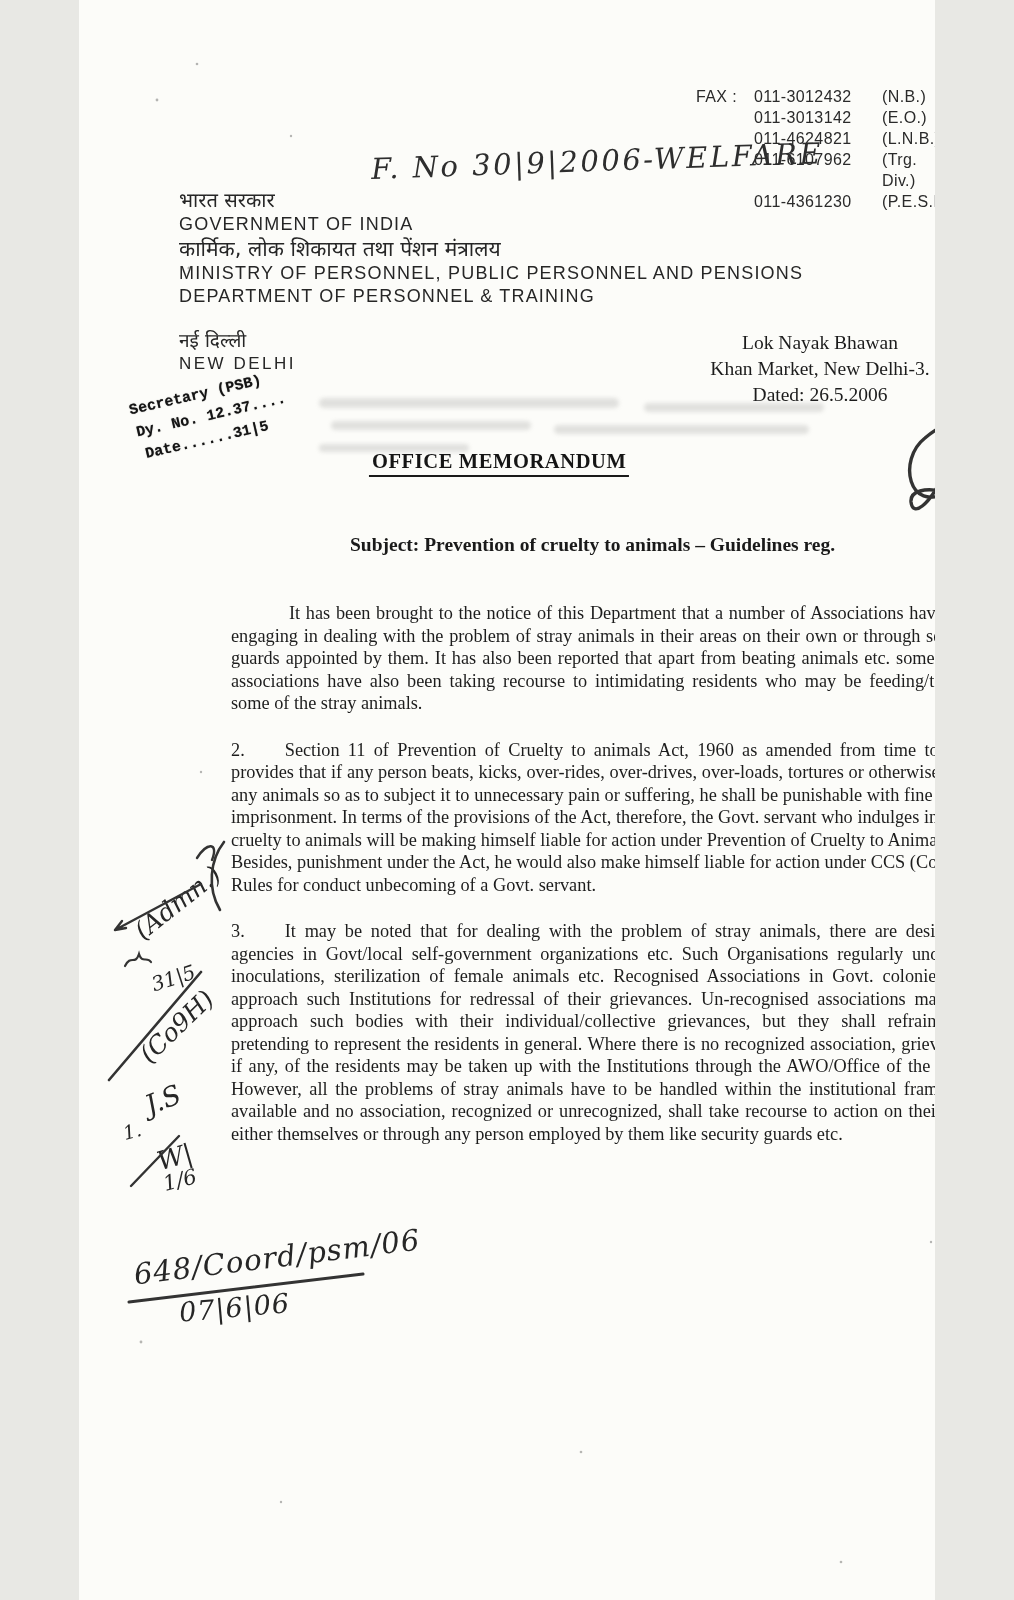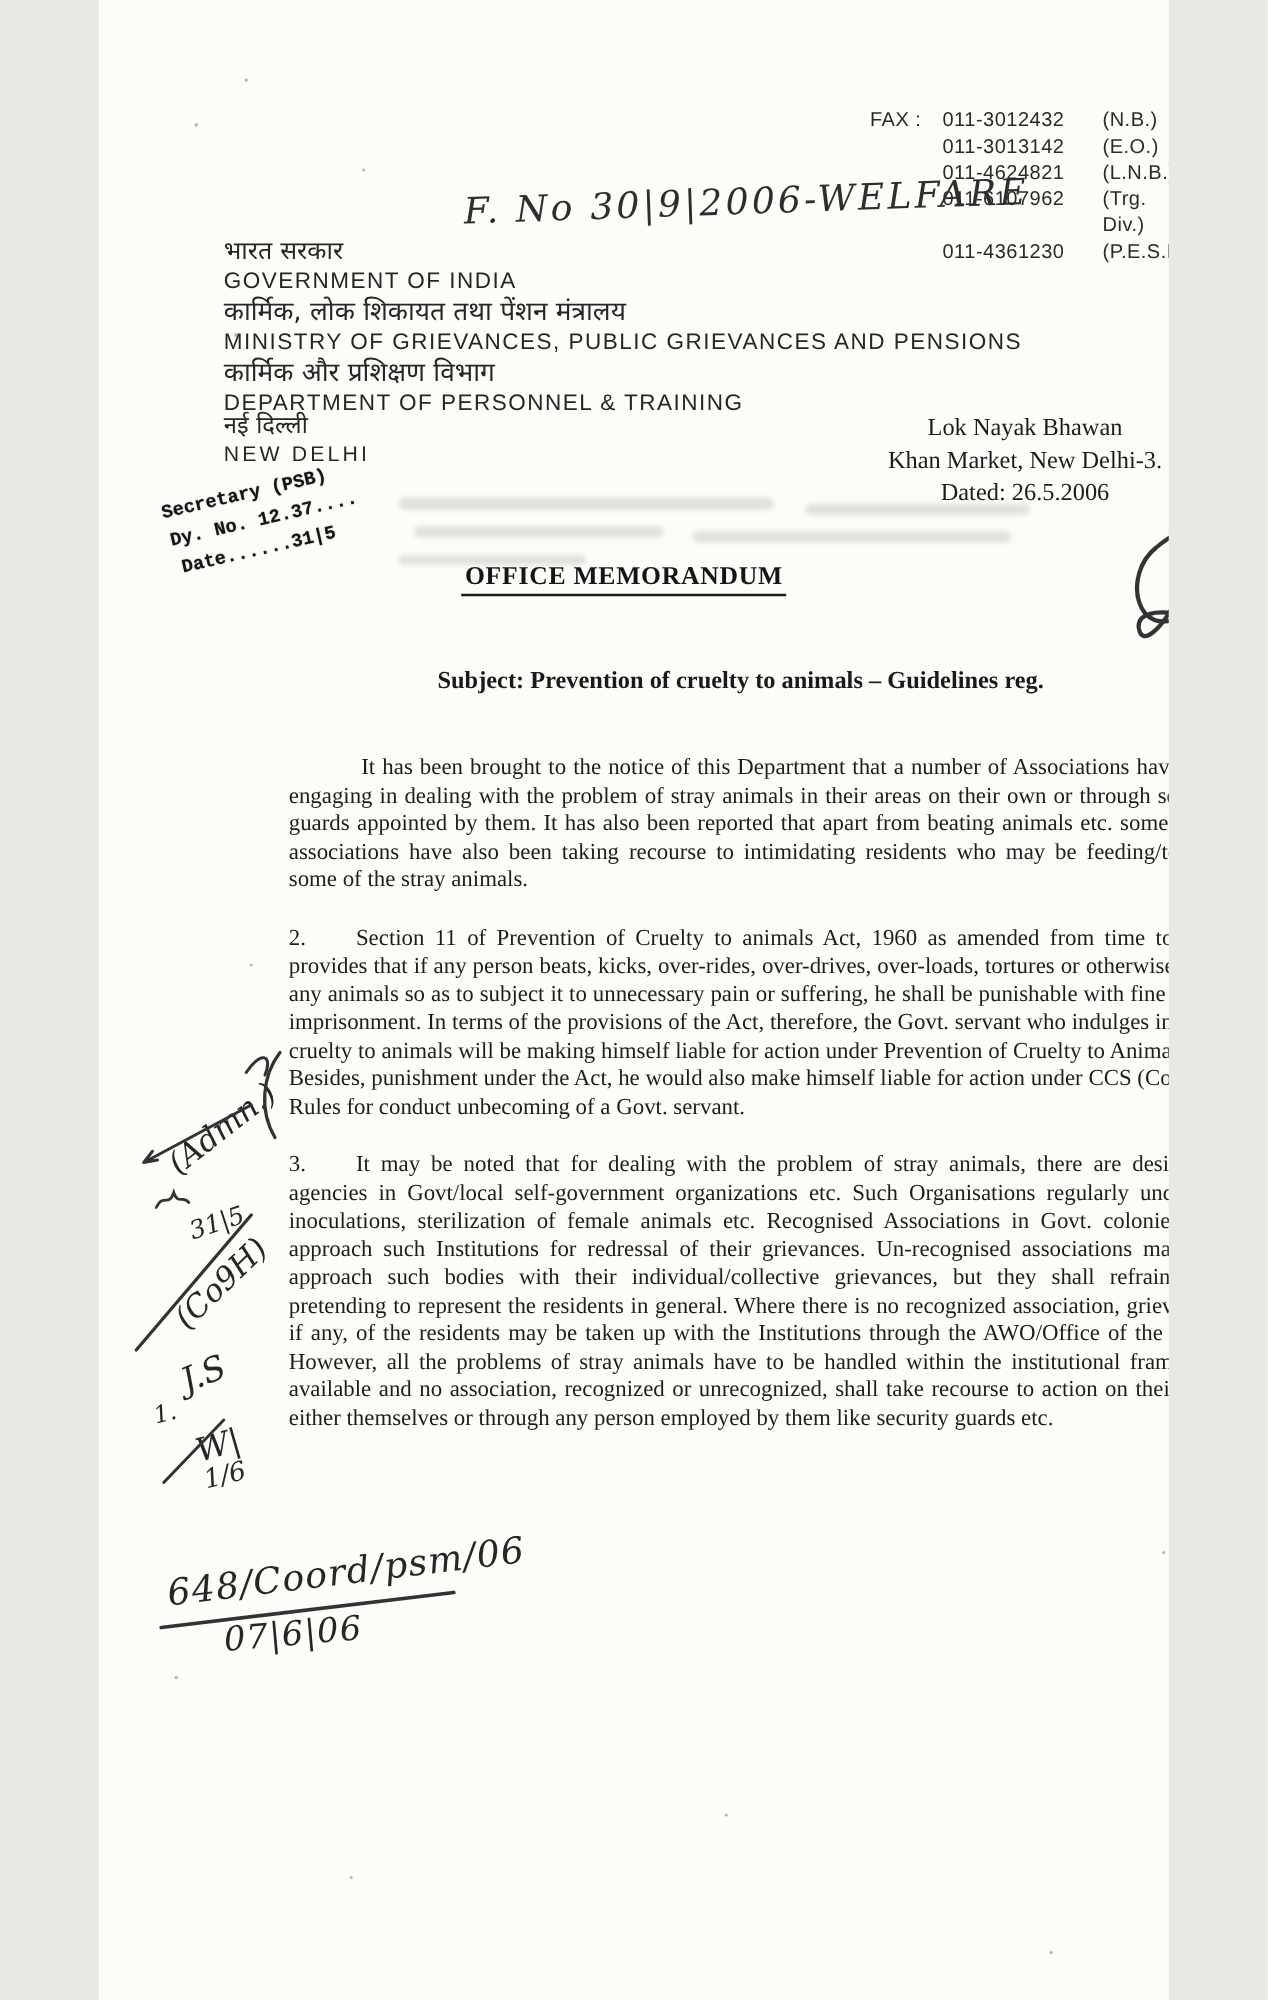--- a/index.html
+++ b/index.html
@@ -122,22 +122,21 @@
     <span>011-4361230</span>
     <span>(P.E.S.B.)</span>
   </div>
 
   <div class="file-no">F. No 30|9|2006-WELFARE</div>
 
   <div class="header">
     <div class="h-hi" lang="hi">भारत सरकार</div>
     <div class="h-en">GOVERNMENT OF INDIA</div>
     <div class="h-hi big" lang="hi">कार्मिक, लोक शिकायत तथा पेंशन मंत्रालय</div>
-    <div class="h-en">MINISTRY OF GRIEVANCES, PUBLIC GRIEVANCES AND PENSIONS</div>
-    <div class="h-hi big" lang="hi">कार्मिक और प्रशिक्षण विभाग</div>
+    <div class="h-en">MINISTRY OF PERSONNEL, PUBLIC PERSONNEL AND PENSIONS</div>
     <div class="h-en">DEPARTMENT OF PERSONNEL &amp; TRAINING</div>
   </div>
   <div class="station">
     <div class="h-hi" lang="hi">नई दिल्ली</div>
     <div class="h-en">NEW DELHI</div>
   </div>
 
   <div class="address">
     <div>Lok Nayak Bhawan</div>
     <div>Khan Market, New Delhi-3.</div>

